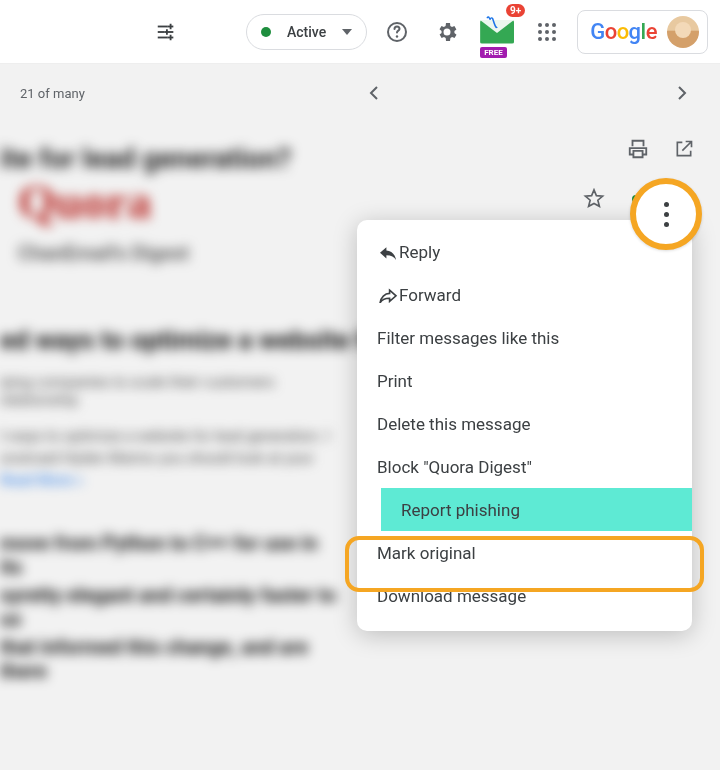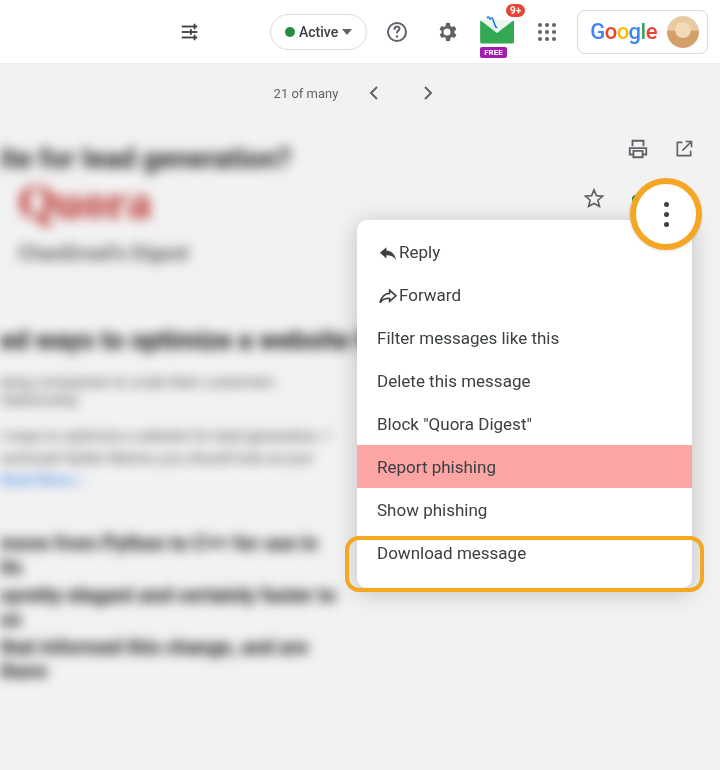--- a/index.html
+++ b/index.html
@@ -24,21 +24,21 @@
     border-bottom: 1px solid #eee;
   }
   .tune-icon-wrap { margin-right: 50px; color:#5f6368;}
   .status-chip {
     display: flex; align-items: center;
     background: #fff;
     border: 1px solid #dadce0;
     border-radius: 18px;
     height: 36px;
     padding: 0 14px 0 14px;
-    gap: 4px;
+    gap: 16px;
     color:#3c4043;
     font-size: 14px;
     font-weight:500;
   }
   .status-dot { width: 10px; height: 10px; border-radius: 50%; background:#1e8e3e;}
   .hdr-icon { width:24px; height:24px; color:#5f6368; display:flex; align-items:center; justify-content:center;}
   .hdr-btn { width:40px; height:40px; display:flex; align-items:center; justify-content:center; border-radius:50%; cursor:pointer;}
   .mail-icon-wrap { position:relative; }
   .mail-env {
     width:34px; height:24px; background:linear-gradient(#34a853,#34a853);
@@ -68,21 +68,21 @@
   }
   .google-logo{
     font-size:22px; font-weight:500; letter-spacing:-.5px;
   }
   .g1{color:#4285f4}.g2{color:#ea4335}.g3{color:#fbbc05}.g4{color:#4285f4}.g5{color:#34a853}.g6{color:#ea4335}
   .avatar{width:32px;height:32px;border-radius:50%;background:linear-gradient(180deg,#e8c9a0 45%,#d4a06a 46%);position:relative;overflow:hidden;}
   .avatar::before{content:"";position:absolute;left:8px;top:6px;width:16px;height:16px;border-radius:50%;background:#f3d9b8;}
 
   
   .thread-bar{
-    height:58px; display:flex; align-items:center; justify-content:center;
+    height:58px; display:flex; align-items:center; justify-content:space-between;
     padding:0 20px; gap:18px; color:#5f6368; font-size:13px;
   }
   .nav-arrow{width:36px;height:36px;display:flex;align-items:center;justify-content:center;border-radius:50%;color:#5f6368;}
   .subject-row{
     display:flex; align-items:center; justify-content:flex-end;
     padding:0 24px; gap:22px; color:#5f6368; height:54px;
   }
   .star-row{
     display:flex; align-items:center; justify-content:flex-end;
     padding:0 22px 0 0; gap:22px; color:#5f6368; height:46px;
@@ -124,21 +124,22 @@
   }
   .menu-item{
     display:flex; align-items:center;
     height:43px; padding:0 20px 0 20px;
     font-size:17px; color:#3c4043;
     cursor:pointer;
   }
   .menu-item .mi-icon{width:22px;display:flex;justify-content:center;color:#5f6368;}
   .menu-item.noicon{}
   .menu-item.highlight{
-    background:#fca5a5;
+    background:#5eead4;
+    margin-left:24px;
   }
   .highlight-ring{
     position:absolute; left:-12px; right:-12px;
     border:4px solid #f5a623; border-radius:14px;
     height:56px; top:316px;
     pointer-events:none;
   }
 
   .green-dot{width:8px;height:8px;border-radius:50%;background:#1e8e3e;}
 </style>
@@ -284,28 +285,31 @@
       <svg width="20" height="16" viewBox="0 0 24 20">
           <path d="M14 4l8 7-8 7v-4c-6 0-10 2-12 6 1-7 6-12 12-12z" fill="none" stroke="#3c4043" stroke-width="2"></path>
         </svg>
     </span>
     <span>Forward</span>
   </div>
   <div class="menu-item noicon">
     <span>Filter messages like this</span>
   </div>
   <div class="menu-item noicon">
+    <span>Print</span>
+  </div>
+  <div class="menu-item noicon">
     <span>Delete this message</span>
   </div>
   <div class="menu-item noicon">
     <span>Block "Quora Digest"</span>
   </div>
   <div class="menu-item noicon highlight">
     <span>Report phishing</span>
   </div>
   <div class="menu-item noicon">
-    <span>Show phishing</span>
+    <span>Mark original</span>
   </div>
   <div class="menu-item noicon">
     <span>Download message</span>
   </div>
   <div class="highlight-ring"></div>
 </div>
 
 </body></html>

